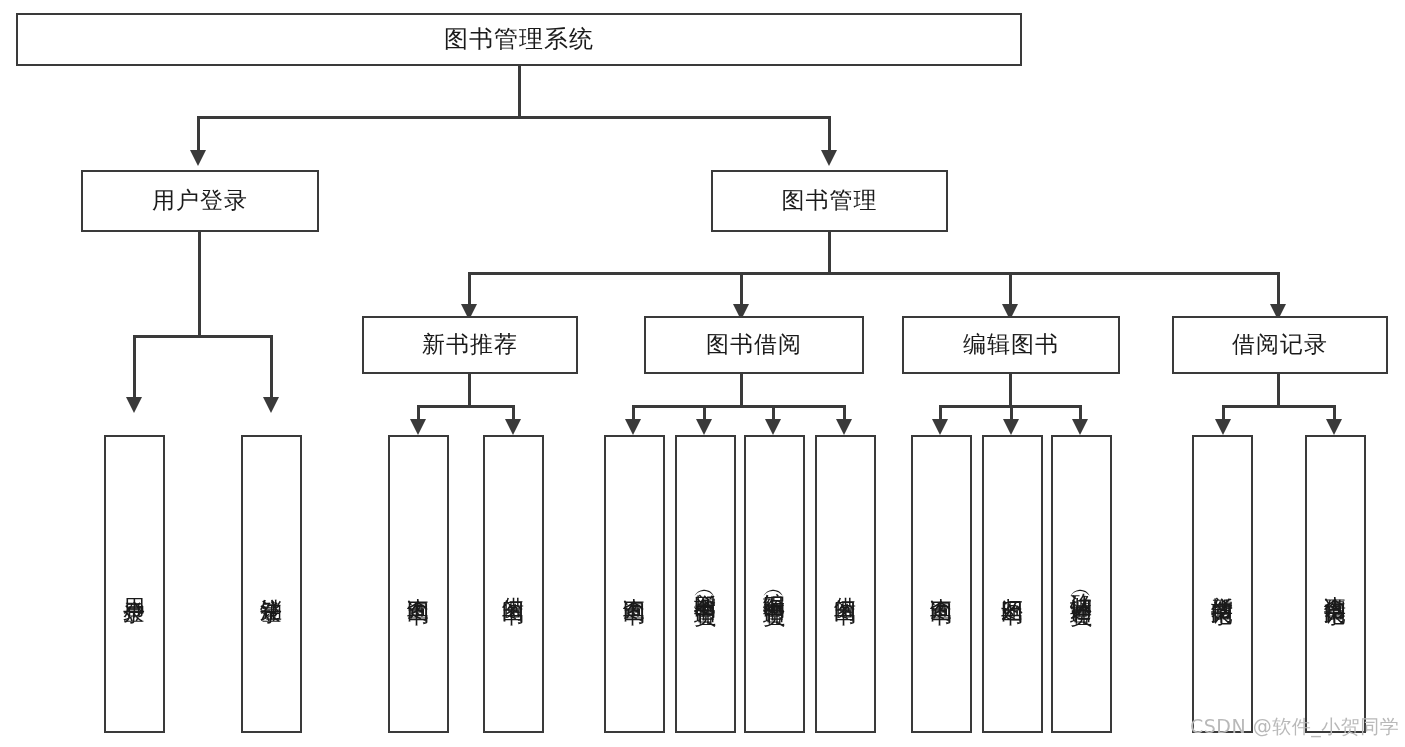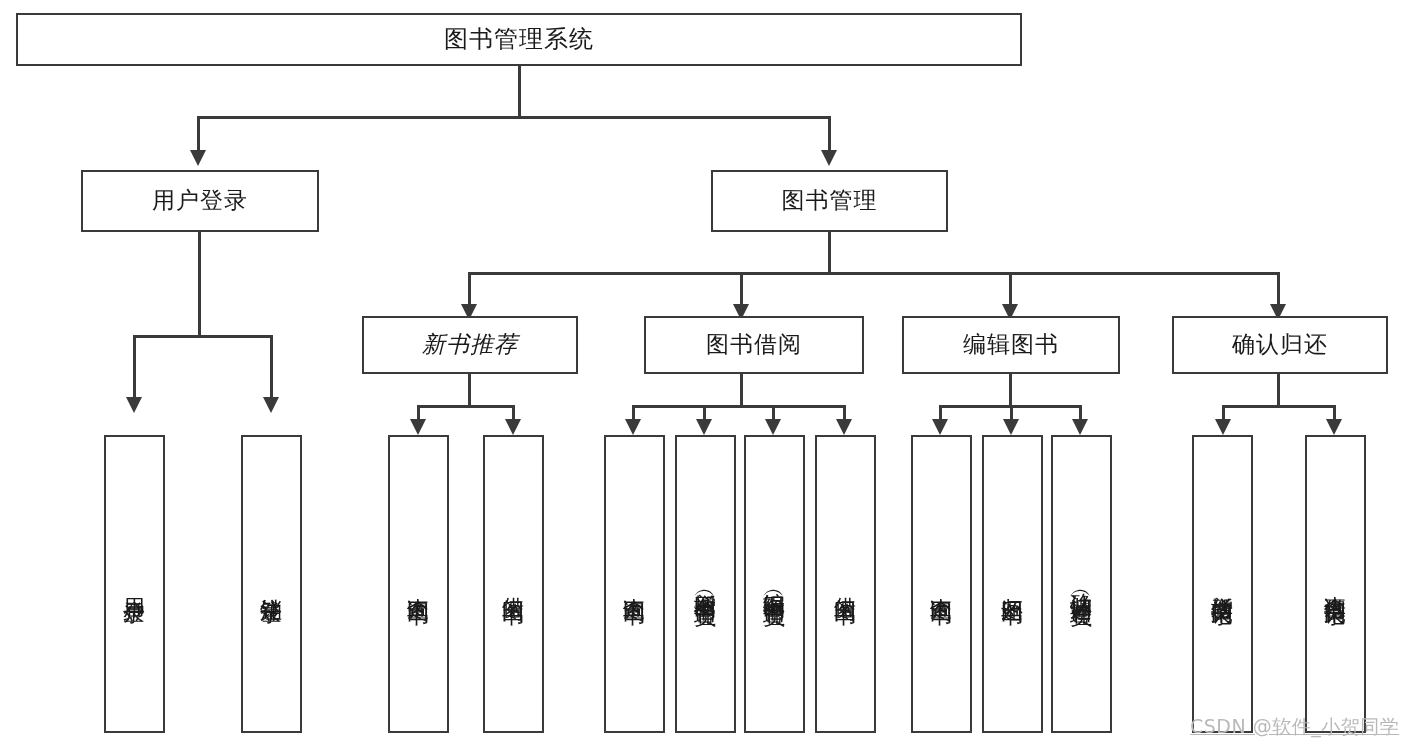--- a/index.html
+++ b/index.html
@@ -119,31 +119,31 @@
   <div class="edge h" style="left:468px; top:272px; width:812px; height:3px;"></div>
   <div class="edge v" style="left:468px; top:272px; width:3px; height:34px;"></div>
   <div class="arrow" style="left:461px; top:304px;"></div>
   <div class="edge v" style="left:740px; top:272px; width:3px; height:34px;"></div>
   <div class="arrow" style="left:733px; top:304px;"></div>
   <div class="edge v" style="left:1009px; top:272px; width:3px; height:34px;"></div>
   <div class="arrow" style="left:1002px; top:304px;"></div>
   <div class="edge v" style="left:1277px; top:272px; width:3px; height:34px;"></div>
   <div class="arrow" style="left:1270px; top:304px;"></div>
 
-  <div class="node horiz" style="left:362px; top:316px; width:216px; height:58px;font-style:italic;">
+  <div class="node horiz" style="left:362px; top:316px; width:216px; height:58px;">
     <span>新书推荐</span>
   </div>
   <div class="node horiz" style="left:632px; top:316px; width:220px; height:58px;margin-left:12px;">
     <span>图书借阅</span>
   </div>
   <div class="node horiz" style="left:902px; top:316px; width:218px; height:58px;">
     <span>编辑图书</span>
   </div>
   <div class="node horiz" style="left:1172px; top:316px; width:216px; height:58px;">
-    <span>确认归还</span>
+    <span>借阅记录</span>
   </div>
 
   <div class="edge v" style="left:468px; top:374px; width:3px; height:34px;"></div>
   <div class="edge h" style="left:417px; top:405px; width:98px; height:3px;"></div>
   <div class="edge v" style="left:417px; top:405px; width:3px; height:18px;"></div>
   <div class="arrow" style="left:410px; top:419px;"></div>
   <div class="edge v" style="left:512px; top:405px; width:3px; height:18px;"></div>
   <div class="arrow" style="left:505px; top:419px;"></div>
 
   <div class="edge v" style="left:740px; top:374px; width:3px; height:34px;"></div>
@@ -210,15 +210,15 @@
     <span class="vlabel">确认归还（管理员）</span>
   </div>
 
   <div class="node vert" style="left:1192px; top:435px; width:61px; height:298px;">
     <span class="vlabel">新增借阅记录</span>
   </div>
   <div class="node vert" style="left:1305px; top:435px; width:61px; height:298px;">
     <span class="vlabel">查询借阅记录</span>
   </div>
 
-  <div id="watermark" style="left:1190px; top:714px;text-decoration:underline;">CSDN @软件_小贺同学</div>
+  <div id="watermark" style="left:1190px; top:714px;">CSDN @软件_小贺同学</div>
 
 </div>
 
 </body></html>

